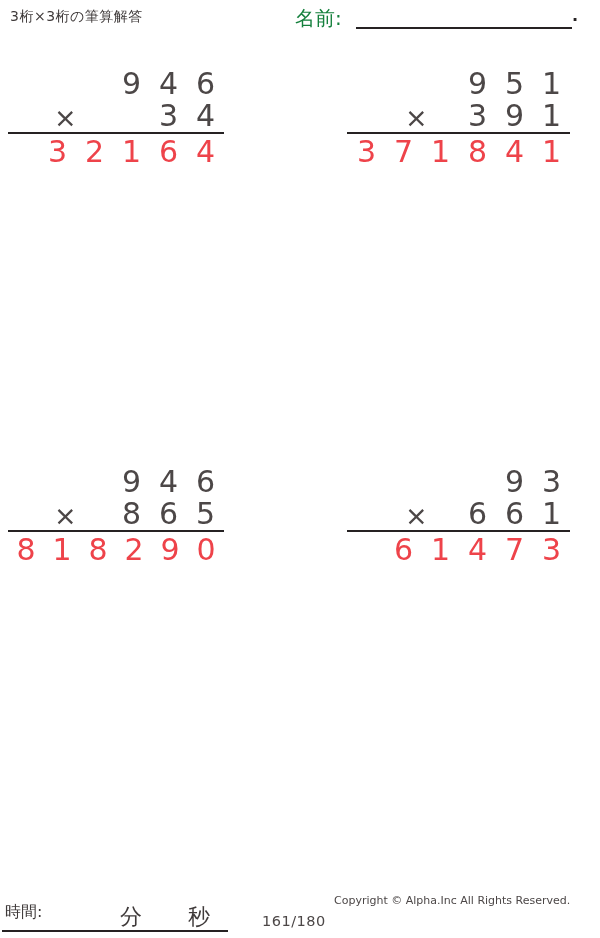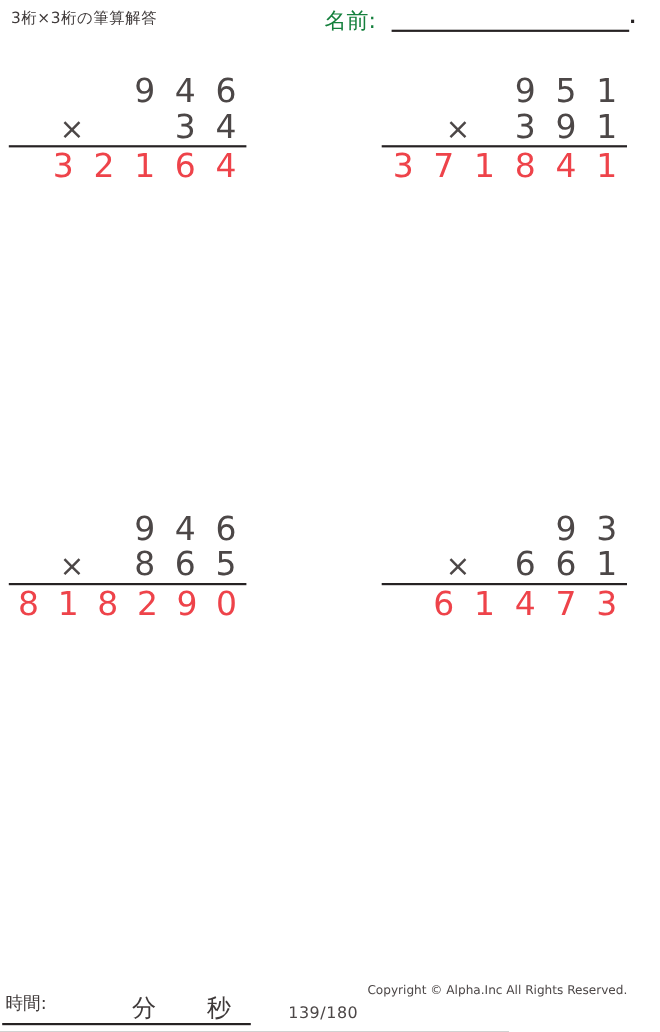--- a/index.html
+++ b/index.html
@@ -175,16 +175,16 @@
         <span class="cell">4</span>
         <span class="cell">7</span>
         <span class="cell">3</span>
       </div>
   </div>
 
   <div class="time-label">時間:</div>
   <div class="min-label">分</div>
   <div class="sec-label">秒</div>
   <div class="time-underline"></div>
-  <div class="page-indicator">139/180</div>
+  <div class="page-indicator">161/180</div>
   <div class="copyright">Copyright © Alpha.Inc All Rights Reserved.</div>
 
 </div>
 
 </body></html>

